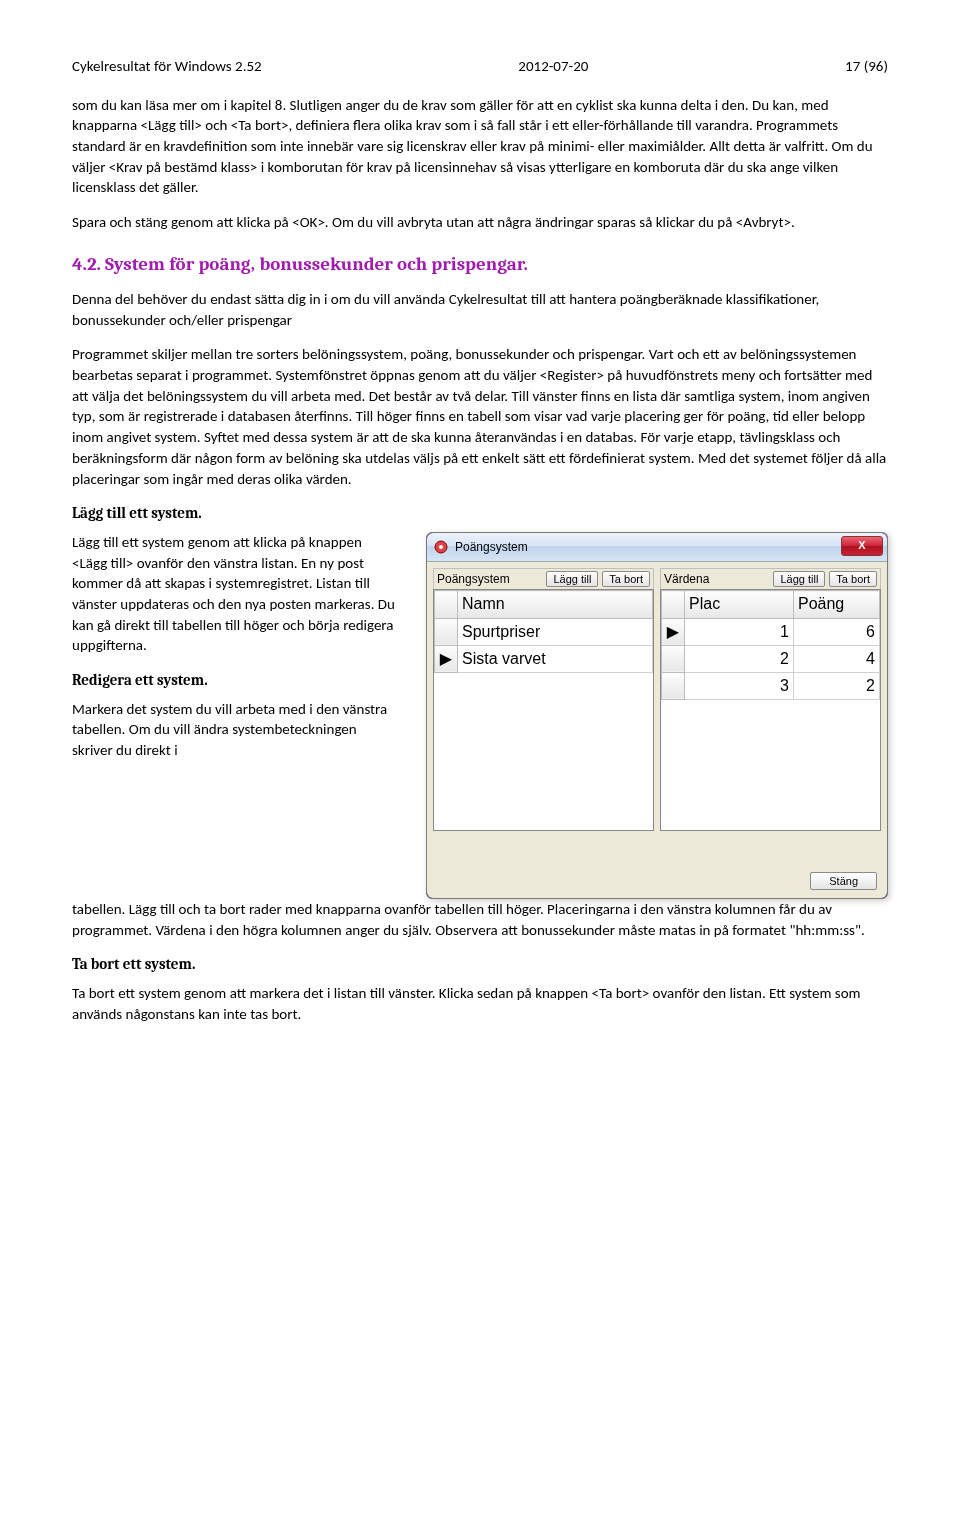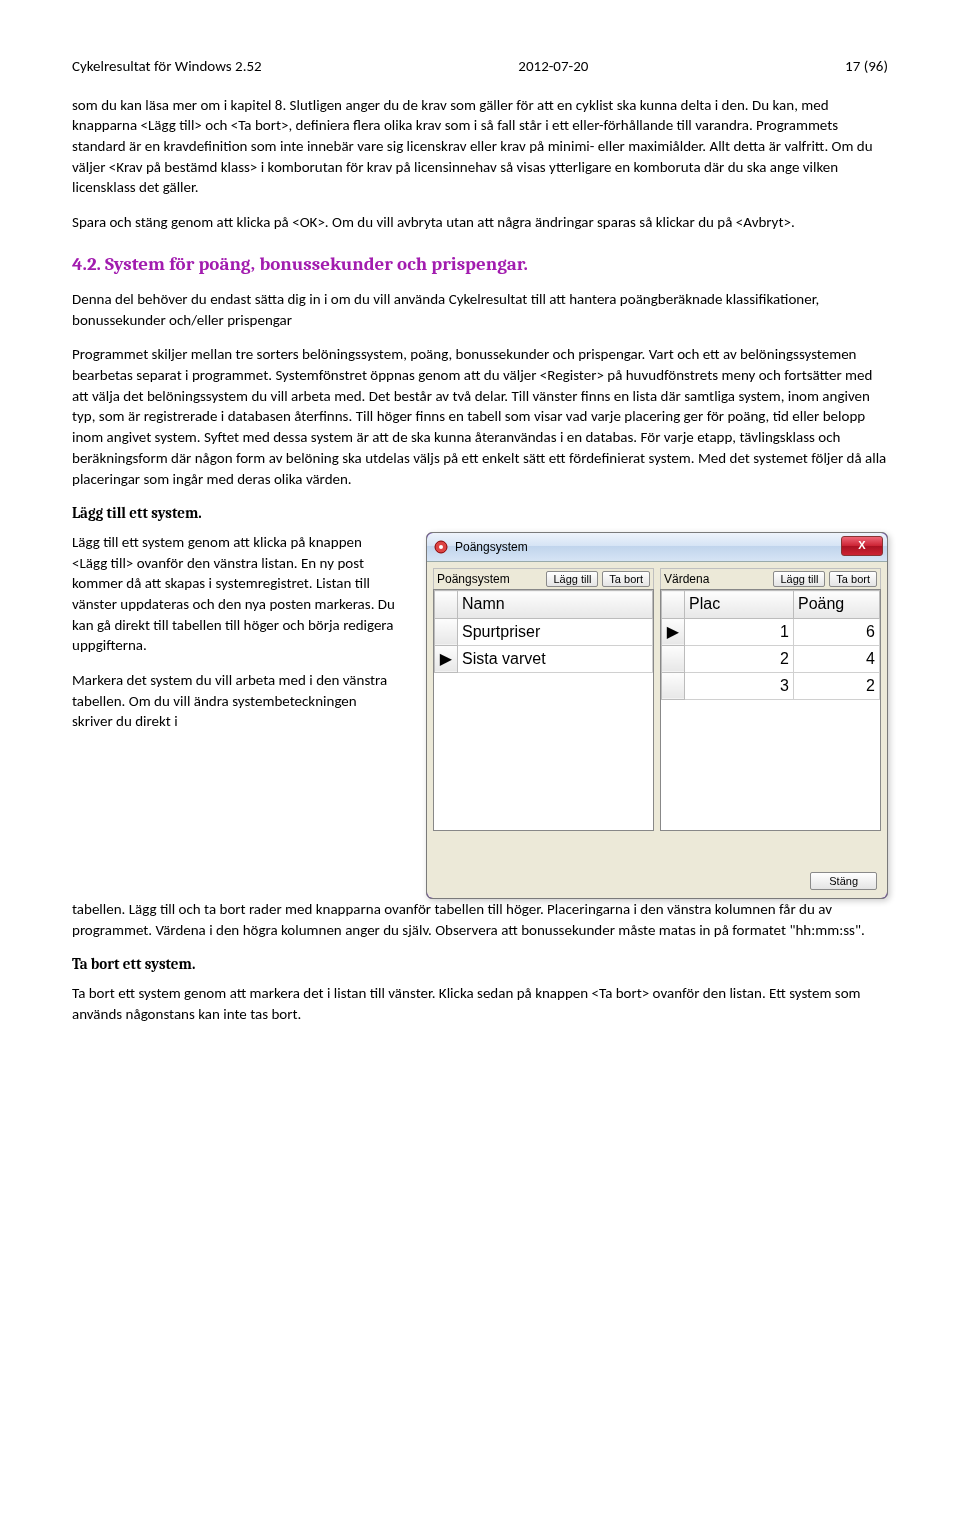--- a/index.html
+++ b/index.html
@@ -138,20 +138,21 @@
 <h2 class="section">4.2. System för poäng, bonussekunder och prispengar.</h2>
 
 <p>Denna del behöver du endast sätta dig in i om du vill använda Cykelresultat till att hantera poängberäknade klassifikationer, bonussekunder och/eller prispengar</p>
 <p>Programmet skiljer mellan tre sorters belöningssystem, poäng, bonussekunder och prispengar. Vart och ett av belöningssystemen bearbetas separat i programmet. Systemfönstret öppnas genom att du väljer &lt;Register&gt; på huvudfönstrets meny och fortsätter med att välja det belöningssystem du vill arbeta med. Det består av två delar. Till vänster finns en lista där samtliga system, inom angiven typ, som är registrerade i databasen återfinns. Till höger finns en tabell som visar vad varje placering ger för poäng, tid eller belopp inom angivet system. Syftet med dessa system är att de ska kunna återanvändas i en databas. För varje etapp, tävlingsklass och beräkningsform där någon form av belöning ska utdelas väljs på ett enkelt sätt ett fördefinierat system. Med det systemet följer då alla placeringar som ingår med deras olika värden.</p>
 
 <h3 class="sub">Lägg till ett system.</h3>
 
 <div class="wrap">
   <div class="textcol">
     <p>Lägg till ett system genom att klicka på knappen &lt;Lägg till&gt; ovanför den vänstra listan. En ny post kommer då att skapas i systemregistret. Listan till vänster uppdateras och den nya posten markeras. Du kan gå direkt till tabellen till höger och börja redigera uppgifterna.</p>
+    <h3 class="sub">Redigera ett system.</h3>
     <p style="margin-bottom:0">Markera det system du vill arbeta med i den vänstra tabellen. Om du vill ändra systembeteckningen skriver du direkt i</p>
   </div>
 
   <div class="dialog">
     <div class="titlebar">
       <span class="appicon">
         <svg viewBox="0 0 16 16" width="16" height="16">
             <circle cx="8" cy="8" r="6" fill="#d44" stroke="#800" stroke-width="1"></circle>
             <circle cx="8" cy="8" r="2" fill="#fff"></circle>
           </svg>

